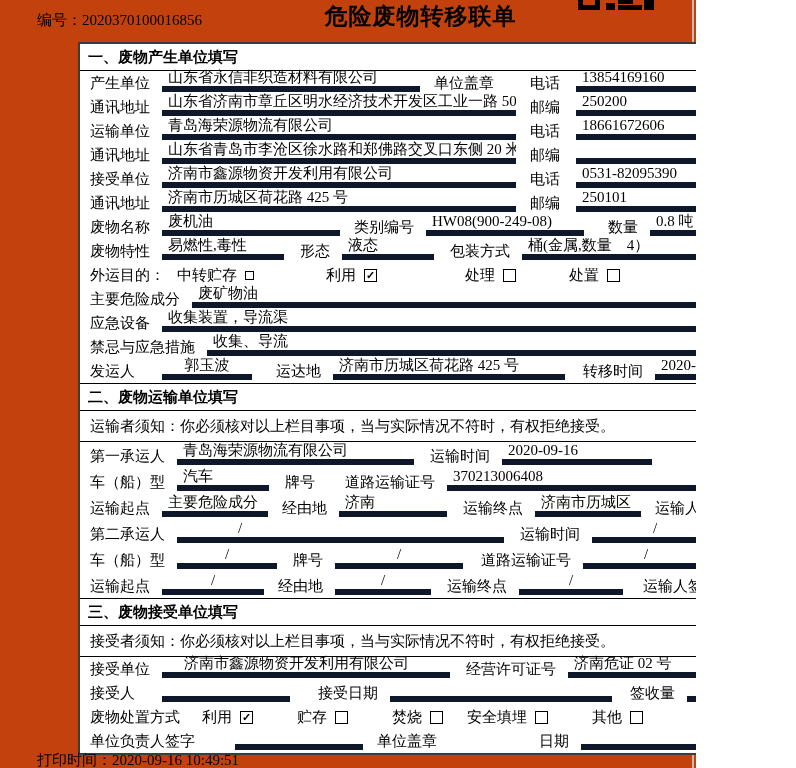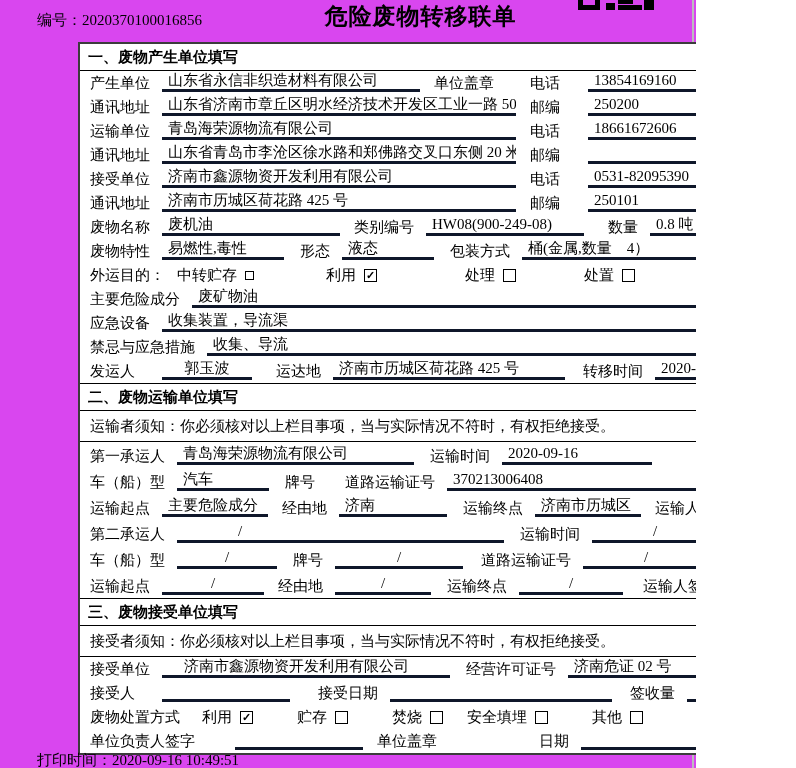--- a/index.html
+++ b/index.html
@@ -1,18 +1,18 @@
 <!DOCTYPE html>
 <html><head>
 <meta charset="utf-8">
 <style>
   html,body{margin:0;padding:0;}
   body{width:796px;height:768px;background:#fff;color:#000;
        font-family:"Liberation Serif","DejaVu Serif",serif;font-size:15px;}
-  .page{position:relative;width:696px;height:768px;overflow:hidden;background:#d946ef;}
+  .page{position:relative;width:696px;height:768px;overflow:hidden;background:#c2410c;}
   .page-edge{position:absolute;top:0;right:2px;width:2px;height:768px;background:#bdbdbd;}
 
   
   .serial{position:absolute;left:37px;top:11px;font-size:15px;white-space:nowrap;}
   .doc-title{position:absolute;left:85px;top:1px;width:671px;text-align:center;
              font-family:"Liberation Sans","DejaVu Sans",sans-serif;
              font-size:23px;font-weight:bold;letter-spacing:1px;}
   .qr{position:absolute;left:578px;top:0;width:76px;height:10px;}
   .qr div{position:absolute;background:#000;}
   .qr .q1{left:0;top:0;width:22px;height:10px;background:transparent;
@@ -28,24 +28,24 @@
   .section + .section{border-top:1px solid #000;}
   .sec-head{font-family:"Liberation Sans","DejaVu Sans",sans-serif;font-weight:bold;
             font-size:15px;height:26px;line-height:26px;padding:0 8px;border-bottom:1px solid #000;}
   .notice{height:30px;line-height:30px;padding:0 10px;border-bottom:1px solid #000;white-space:nowrap;}
 
   .row{display:flex;align-items:flex-end;height:24px;padding:0 16px 3px 10px;box-sizing:border-box;}
   .s2 .row{height:26px;}
   .s3 .row{height:24px;}
   .lbl{white-space:nowrap;margin-right:12px;line-height:18px;}
   .lbl.w64{width:62px;flex:none;margin-right:10px;}
-  .val{border-bottom:3px solid #0f172a;line-height:18px;padding:0 6px;white-space:nowrap;
+  .val{border-bottom:6px solid #0f172a;line-height:18px;padding:0 6px;white-space:nowrap;
        overflow:hidden;box-sizing:border-box;min-height:19px;}
   .flex1{flex:1;}
-  .pg{width:212px;flex:none;display:flex;align-items:flex-end;gap:12px;}
+  .pg{width:212px;flex:none;display:flex;align-items:flex-end;}
   .pg .lbl{width:34px;flex:none;margin-right:12px;}
   .pg .val{flex:1;}
   .spacer{flex:1;}
   .gap{flex:none;}
 
   .cbitem{display:flex;align-items:center;white-space:nowrap;line-height:18px;}
   .cb{display:inline-block;width:13px;height:13px;border:1.5px solid #000;margin-left:8px;
       box-sizing:border-box;text-align:center;line-height:10px;font-size:11px;font-weight:bold;}
   .cb.small{width:9px;height:9px;margin-bottom:-1px;}
 
@@ -149,21 +149,21 @@
       <div class="row">
         <span class="lbl">外运目的：</span>
         <span class="cbitem" style="margin-right:72px">
             <span>中转贮存</span>
             <span class="cb small"></span>
           </span>
         <span class="cbitem" style="margin-right:88px">
             <span>利用</span>
             <span class="cb">✓</span>
           </span>
-        <span class="cbitem" style="margin-right:68px">
+        <span class="cbitem" style="margin-right:53px">
             <span>处理</span>
             <span class="cb"></span>
           </span>
         <span class="cbitem">
             <span>处置</span>
             <span class="cb"></span>
           </span>
       </div>
 
       <div class="row">

